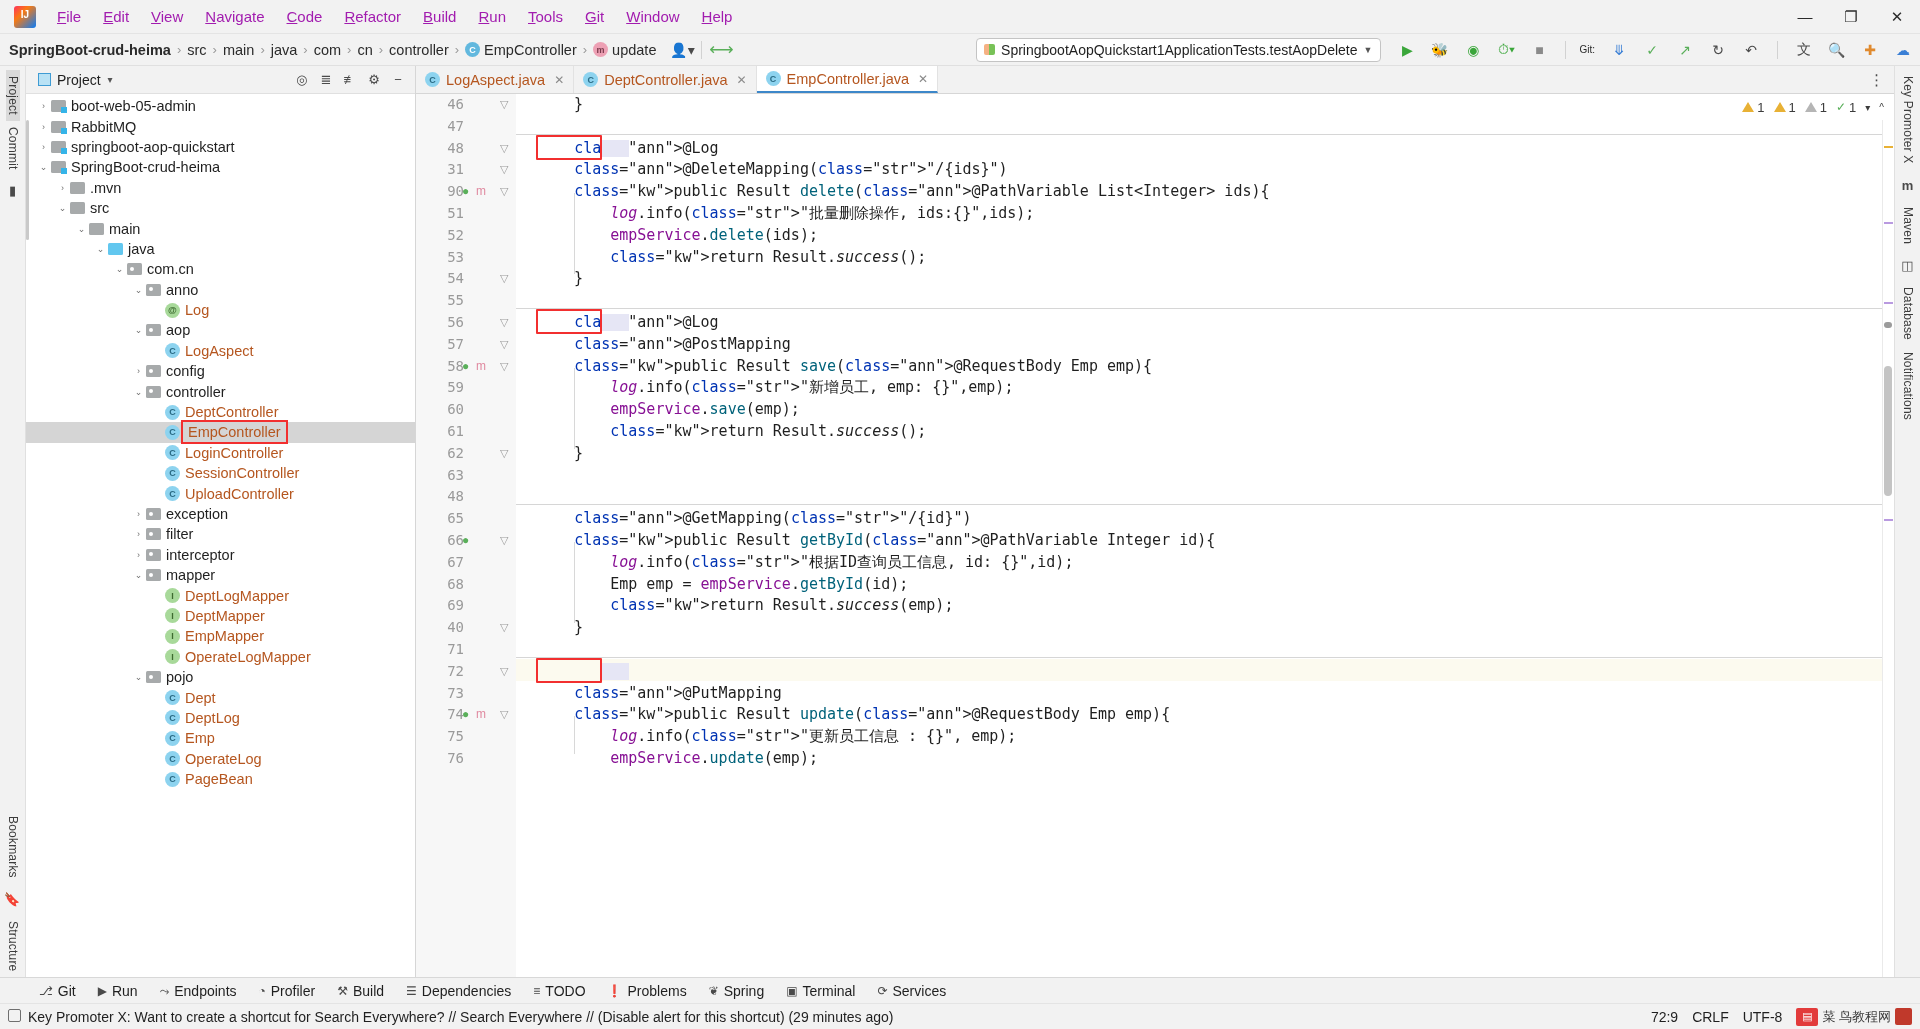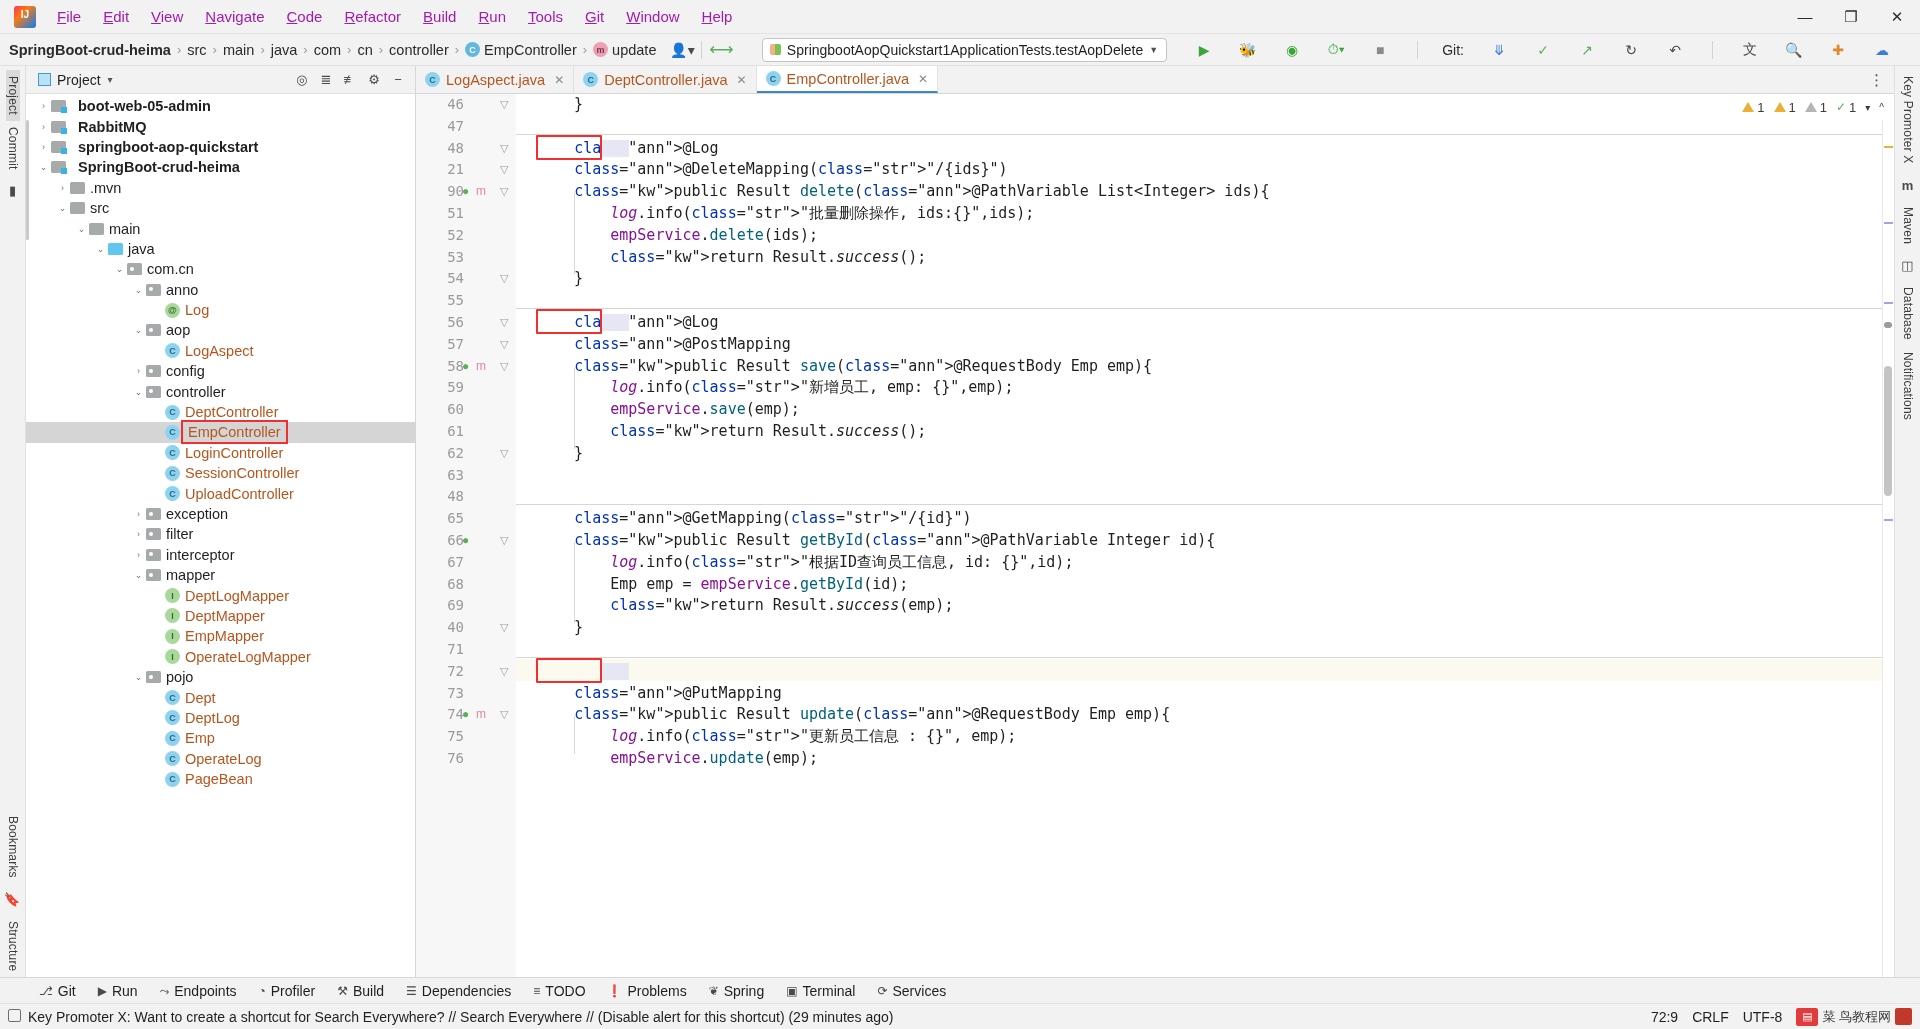--- a/index.html
+++ b/index.html
@@ -35,30 +35,30 @@
   
   .navbar { height:32px; display:flex; align-items:center; background:#f2f2f2; border-bottom:1px solid #e0e0e0; flex:0 0 32px; padding-left:6px; }
   .crumbs { display:flex; align-items:center; font-size:14.5px; }
   .crumb { display:flex; align-items:center; padding:2px 3px; color:#2b2b2b; white-space:nowrap; }
   .crumb.bold { font-weight:bold; }
   .sep { color:#9a9a9a; margin:0 3px; font-size:13px; }
   .ic { width:15px;height:15px;border-radius:50%;display:inline-flex;align-items:center;justify-content:center;
         font-size:9px;color:#fff;margin-right:4px;font-weight:bold;flex:0 0 15px;}
   .ic.cls{background:#62b8de;}
   .ic.mth{background:#eda0b4;color:#7a3a4c;}
-  .nav-right { margin-left:auto; display:flex; align-items:center; gap:18px; padding-right:25px;justify-content:flex-end; }
+  .nav-right { margin-left:auto; display:flex; align-items:center; gap:7px; padding-right:4px;justify-content:flex-end; }
   .tb-ico { width:26px;height:24px;display:flex;align-items:center;justify-content:center;color:#4a4a4a;font-size:14px;cursor:default;border-radius:3px;}
   .runcfg {
     display:flex;align-items:center;gap:6px;height:24px;padding:0 8px 0 7px;
     border:1px solid #c4c4c4;border-radius:4px;background:#fff;font-size:14px;color:#1f1f1f;margin-right:6px;
   }
   .runcfg .dot{width:11px;height:11px;border-radius:2px;background:linear-gradient(90deg,#f5b183 50%,#78c257 50%);flex:0 0 11px;}
   .play { color:#3aa63a; font-size:14px; }
   .vsep{width:1px;height:18px;background:#d2d2d2;margin:0 6px;}
-  .git-lbl{font-size:14px;color:#2b2b2b;margin-right:4px;}
+  .git-lbl{font-size:10px;color:#2b2b2b;margin-right:4px;}
 
   
   .main { flex:1 1 auto; display:flex; min-height:0; }
 
   
   .rail { width:26px; background:#f2f2f2; border-right:1px solid #e0e0e0; display:flex; flex-direction:column;
           align-items:center; flex:0 0 26px; padding-top:4px; }
   .rail-txt { writing-mode:vertical-rl; font-size:12px; color:#3c3c3c; padding:6px 0; letter-spacing:0.2px; }
   .rail-txt.sel { background:#dadada; }
   .rail-ico { font-size:13px; color:#4a4a4a; margin:8px 0; }
@@ -87,21 +87,21 @@
   .fold.mod{background:#a7aaab;border-radius:1.5px;}
   .fold.mod::after{content:"";position:absolute;right:-1px;bottom:-1px;width:6px;height:6px;background:#35b4e8;}
   .fold.plain{background:#a7aaab;border-radius:1.5px;}
   .fold.src{background:#62c7ef;border-radius:1.5px;}
   .badge { width:15px;height:15px;border-radius:50%;margin-right:5px;flex:0 0 15px;
            display:flex;align-items:center;justify-content:center;font-size:9px;font-weight:bold;color:#fff;}
   .badge.c{background:#8dd3ef;color:#2a6b85;}
   .badge.i{background:#a8d99a;color:#3d6b30;}
   .badge.a{background:#a8d99a;color:#3d6b30;}
   .lbl{color:#1f1f1f;}
-  .lbl.b{font-weight:bold;margin-left:7px;}
+  .lbl.b{font-weight:normal;}
   .lbl.file{color:#b5561f;}
   .proj-sb{position:absolute;left:0;top:26px;width:3px;height:120px;background:#c9c9c9;border-radius:2px;}
 
   
   .edit { flex:1 1 auto; display:flex; flex-direction:column; min-width:0; background:#fff; }
   .tabs { height:28px; display:flex; align-items:stretch; background:#f2f2f2; border-bottom:1px solid #d6d6d6; flex:0 0 28px; }
   .tab { display:flex;align-items:center;gap:6px;padding:0 9px;font-size:14.5px;color:#b5561f;
          border-right:1px solid #e2e2e2;cursor:default;}
   .tab .badge{margin-right:0;}
   .tab .x{color:#8a8a8a;font-size:12px;margin-left:3px;}
@@ -510,21 +510,21 @@
           </div>
           <div class="tabs-right">⋮</div>
       </div>
 
       <div class="code-area">
         <div class="gutter">
           <div class="ln-col" id="lncol">
               <div>46</div>
               <div>47</div>
               <div>48</div>
-              <div>21</div>
+              <div>31</div>
               <div>90</div>
               <div>51</div>
               <div>52</div>
               <div>53</div>
               <div>54</div>
               <div>55</div>
               <div>56</div>
               <div>57</div>
               <div>58</div>
               <div>59</div>

